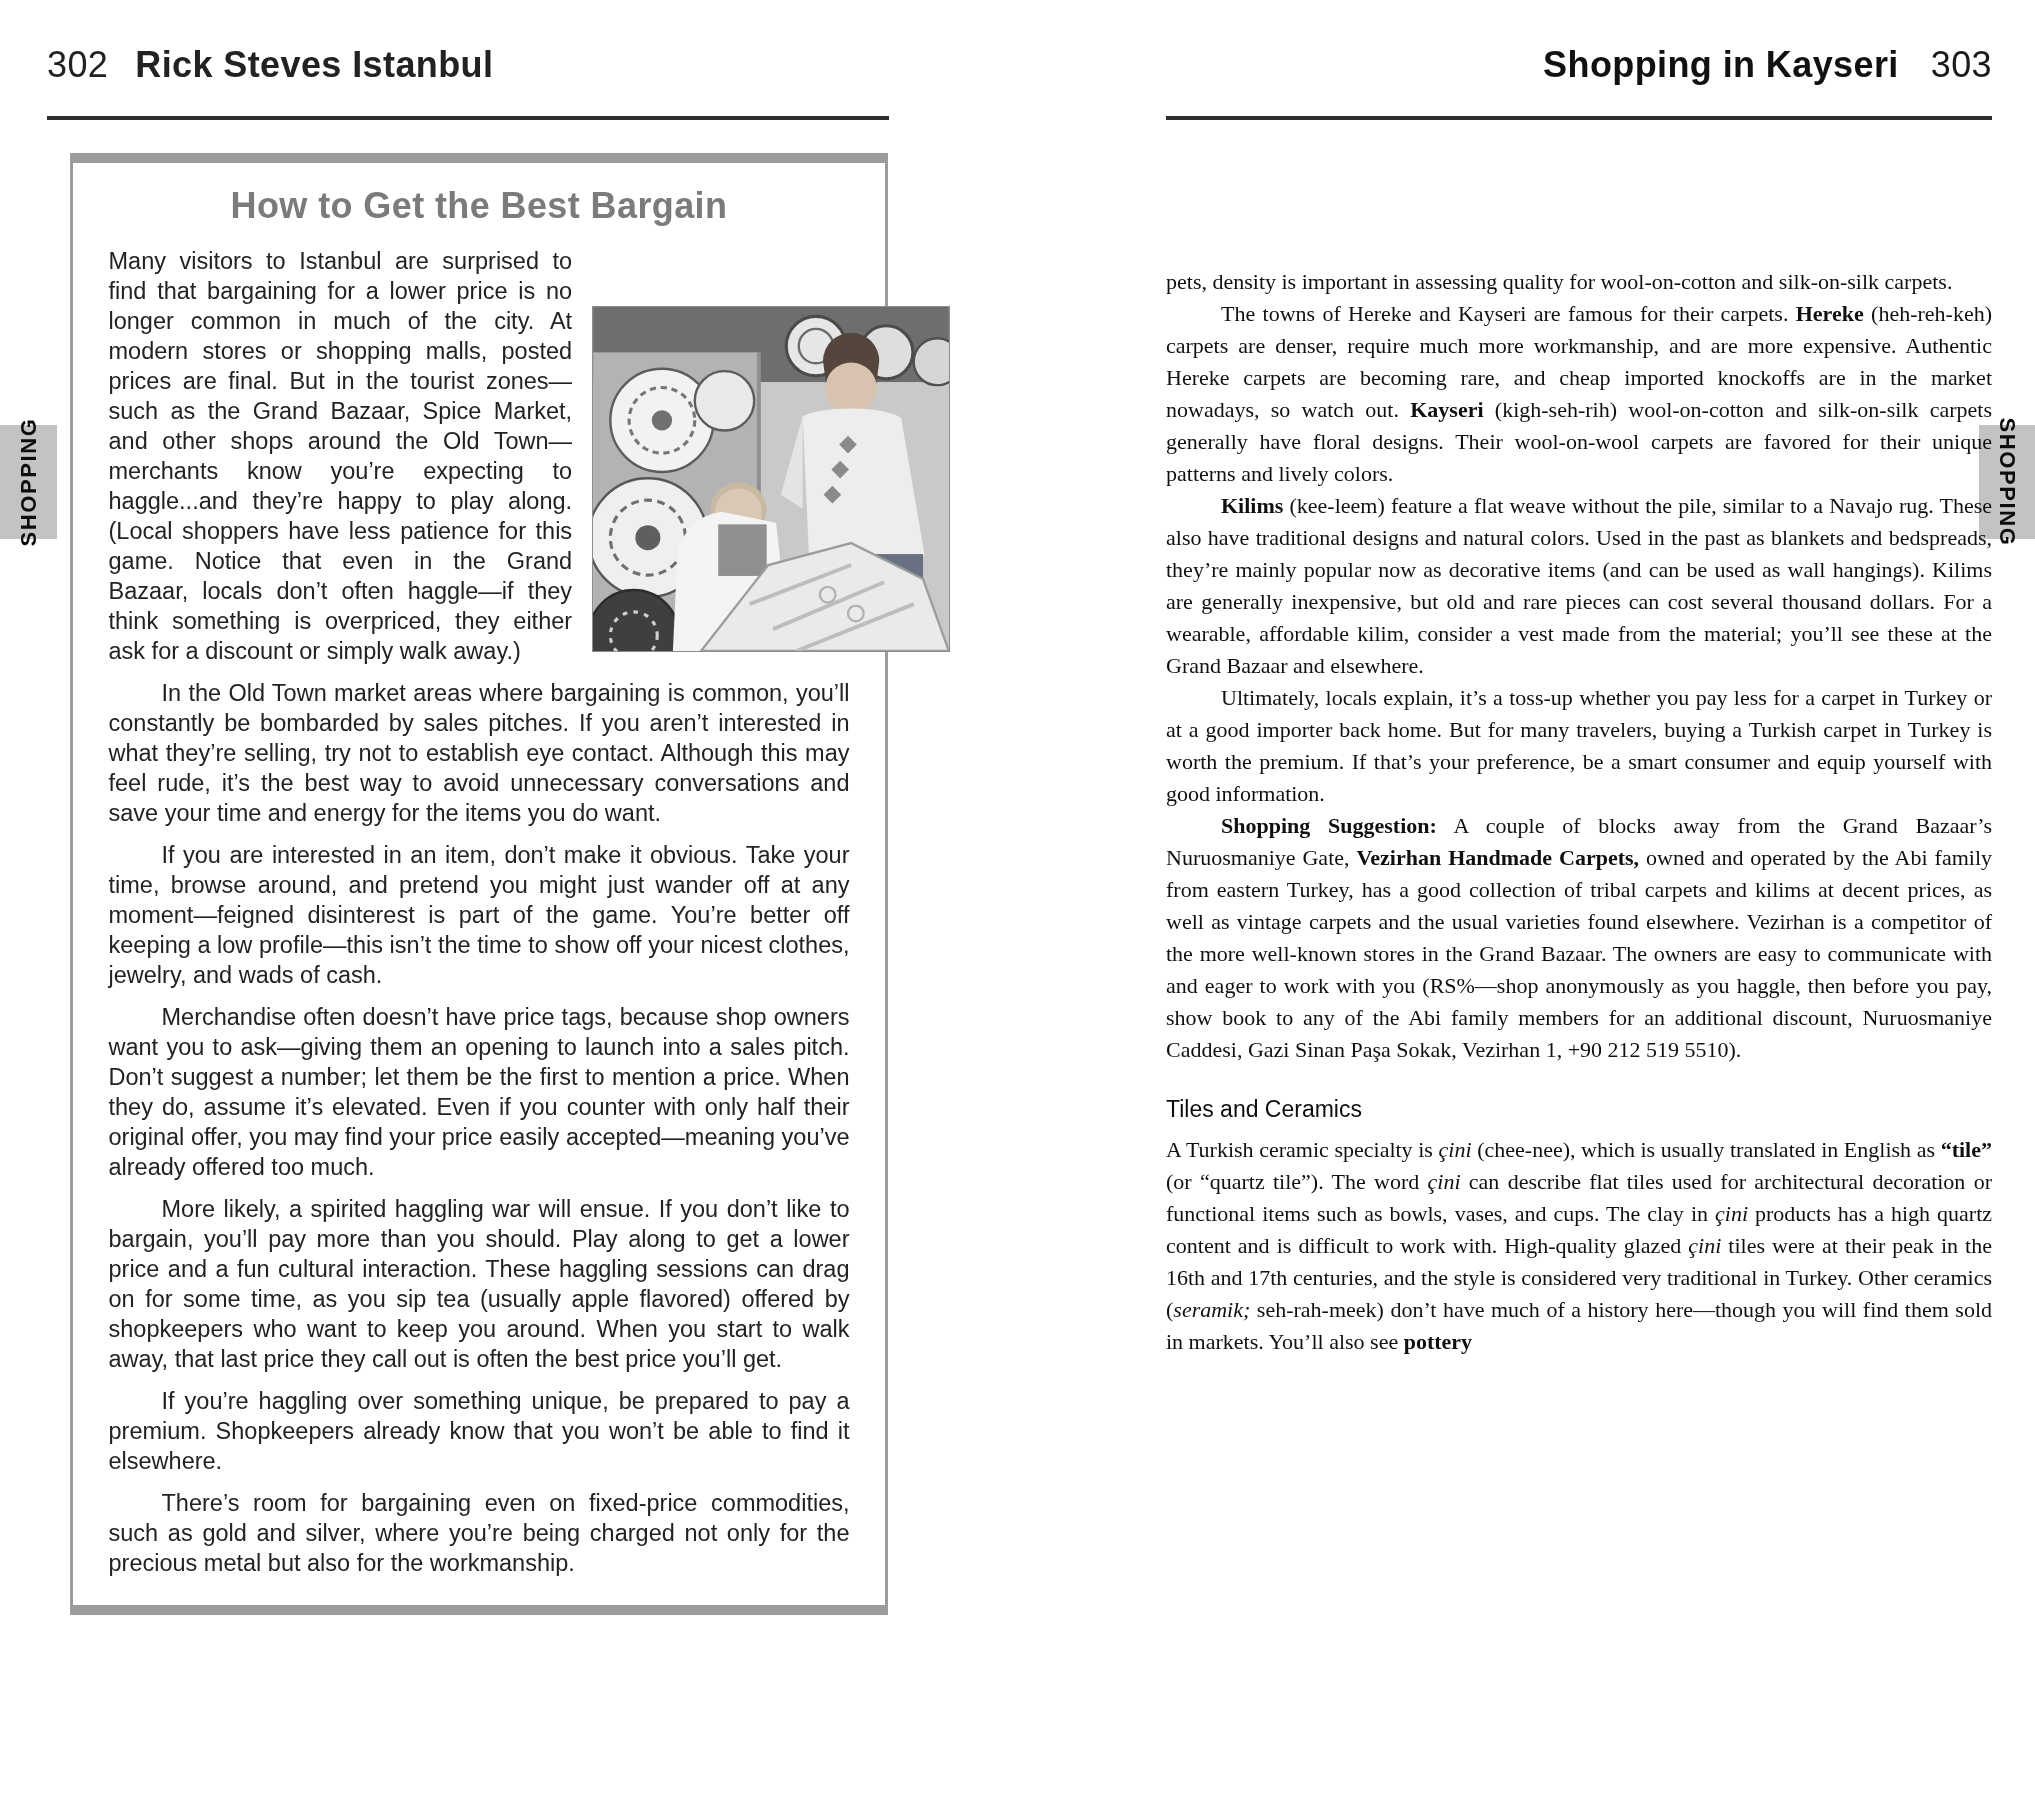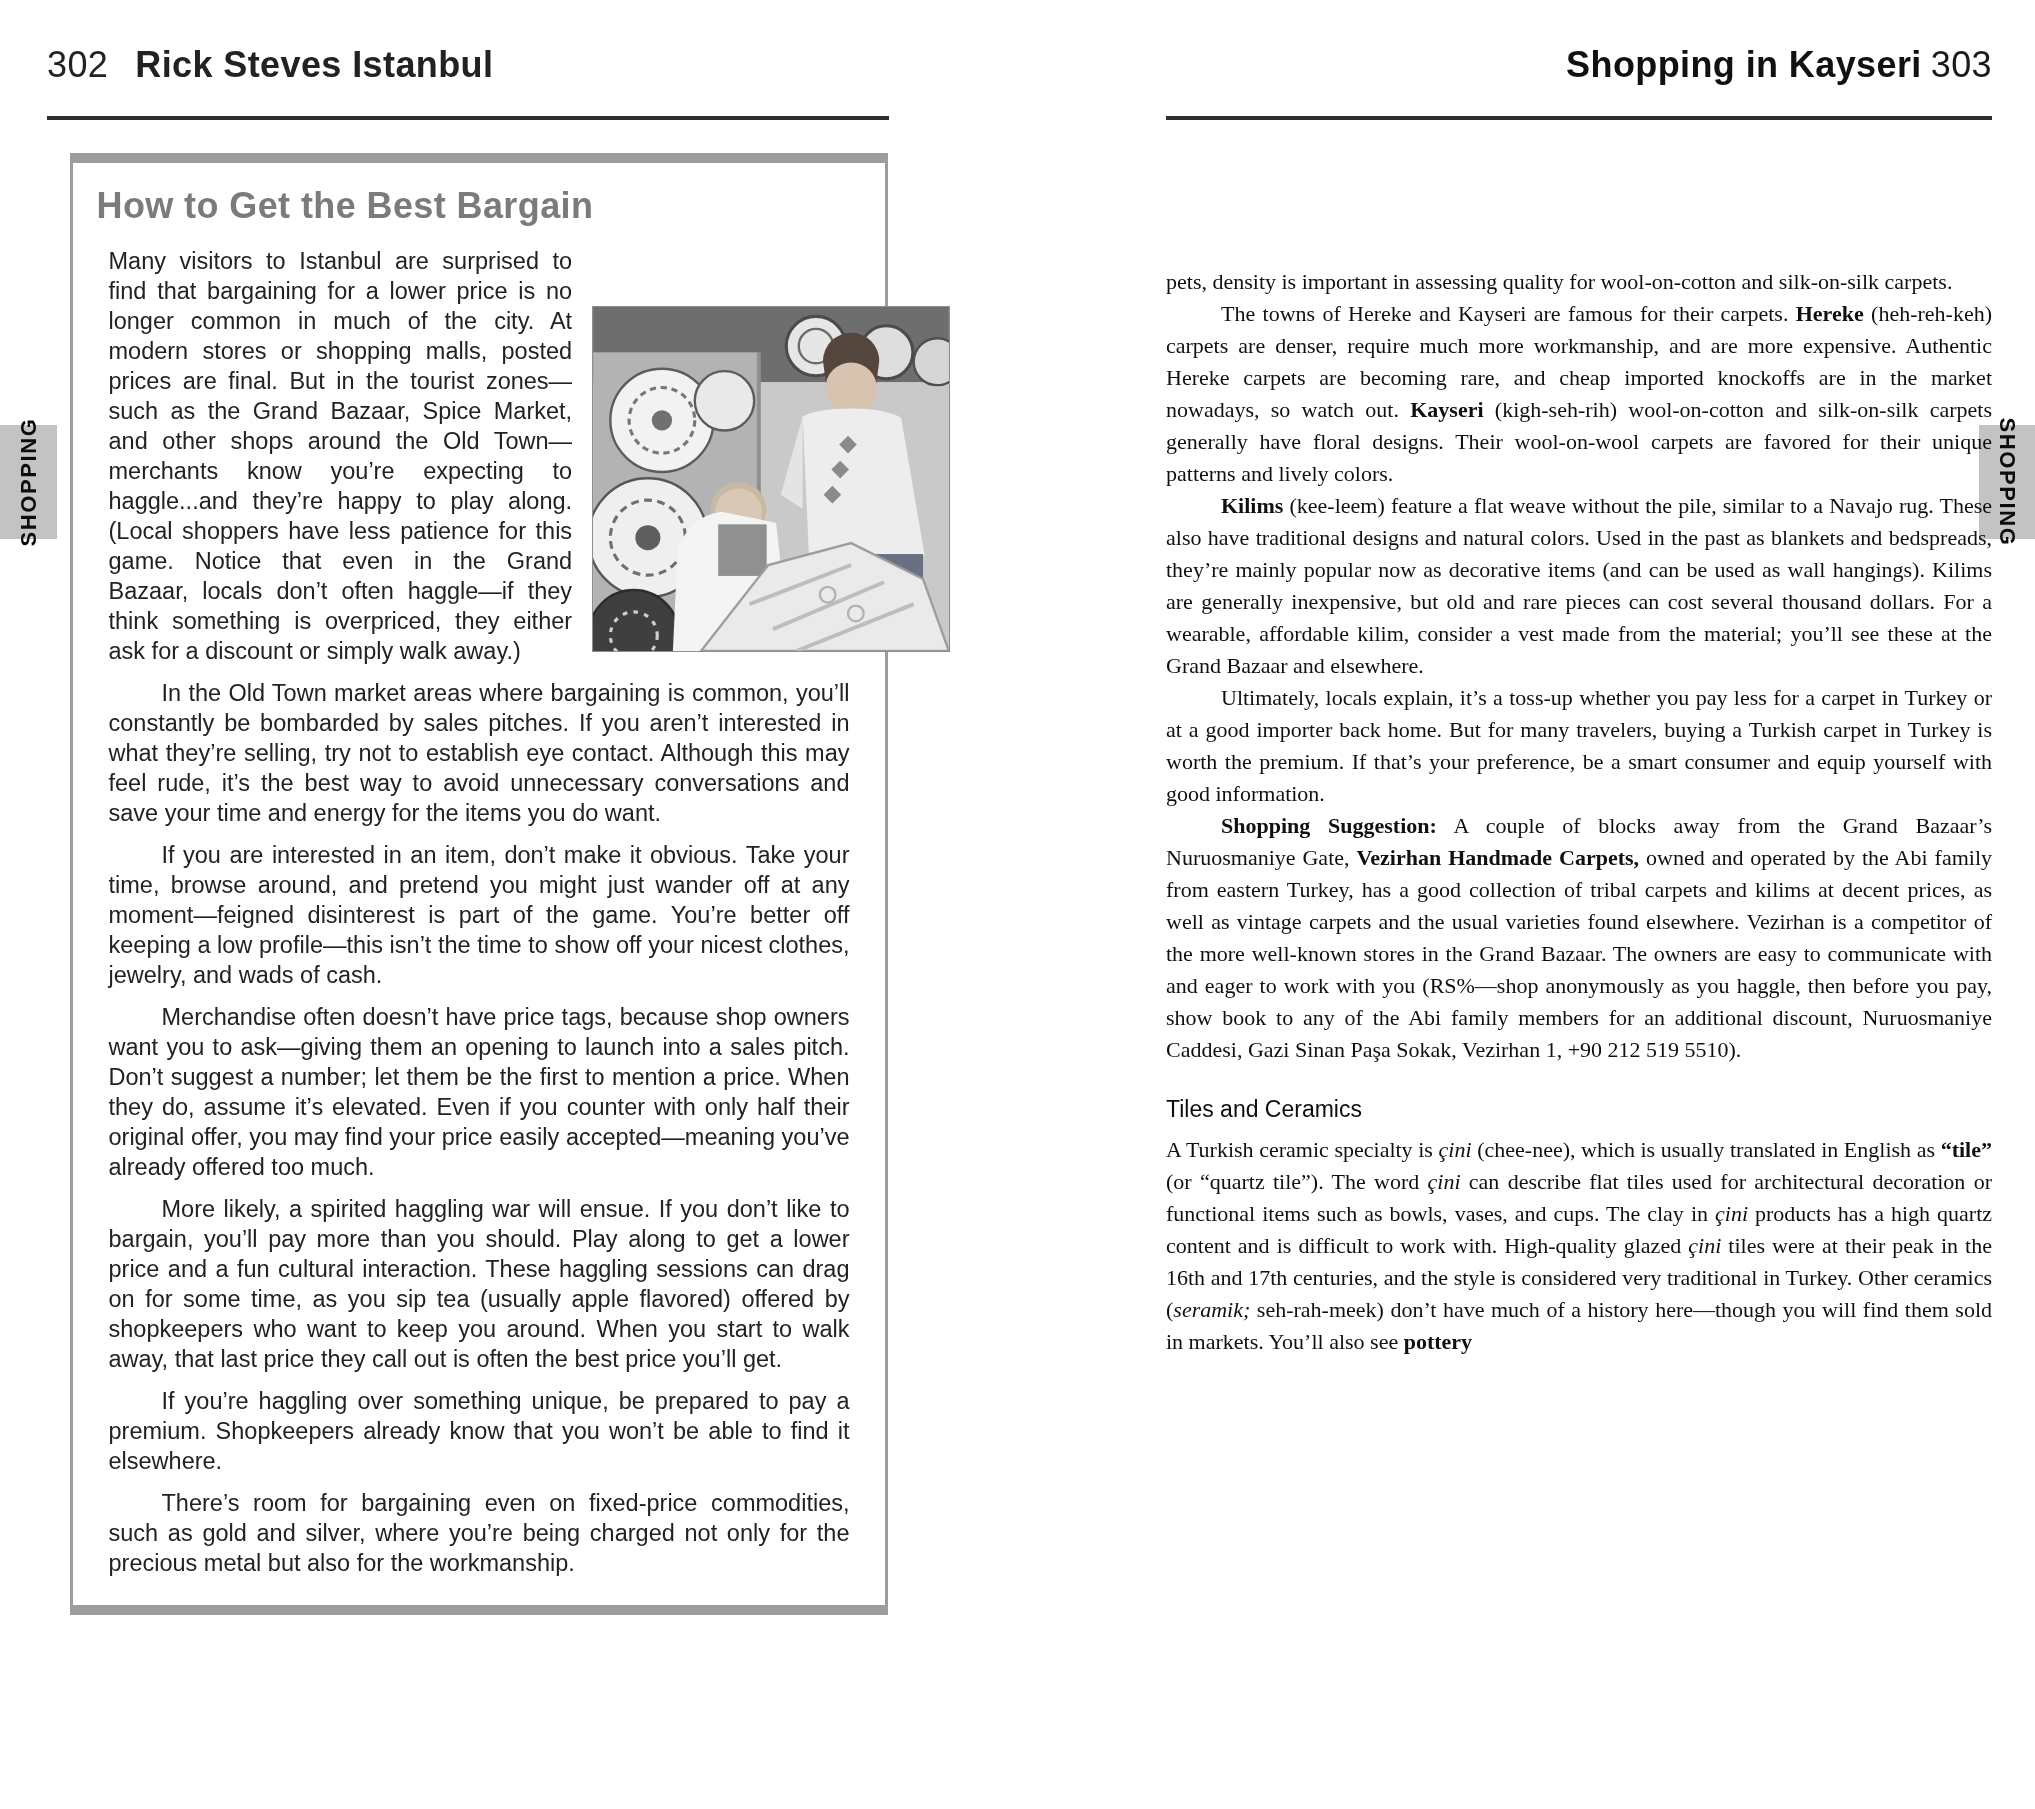--- a/index.html
+++ b/index.html
@@ -13,40 +13,40 @@
   body{width:2035px;height:1809px;position:relative;overflow:hidden;
        font-family:"Liberation Sans",sans-serif;color:var(--text);}
 
   
   .running-head{position:absolute;top:44px;font-size:36px;letter-spacing:0.4px;white-space:nowrap;}
   .running-head .num{font-weight:400;}
   #head-left{left:47px;font-weight:600;color:#222;}
   #head-left .num{margin-right:27px;}
   #head-right{right:43px;}
   #head-right .title{font-weight:800;color:#111;}
-  #head-right .num{margin-left:9px;}
+  #head-right .num{margin-left:32px;}
   .head-rule{position:absolute;top:116px;height:3.9px;background:var(--rule);}
   #rule-left{left:47px;width:842px;}
   #rule-right{left:1166px;width:826px;}
 
   
   .margin-tab{position:absolute;background:var(--tab-bg);}
   #tab-left{left:0;top:425px;width:57px;height:114px;}
   #tab-right{right:0;top:425px;width:56px;height:114px;}
   .margin-tab span{position:absolute;top:50%;left:50%;white-space:nowrap;
     font-weight:800;font-size:22px;letter-spacing:1.6px;color:#0c0c0c;}
   #tab-left span{transform:translate(-50%,-50%) rotate(-90deg);}
   #tab-right span{transform:translate(-50%,-50%) rotate(90deg);}
 
   
   .bargain-box{position:absolute;left:70px;top:153px;width:818px;height:1462px;
     box-sizing:border-box;background:#fff;
     border:3.9px solid var(--box-border);border-top-width:10.2px;border-bottom-width:10.2px;}
   .bargain-box .inner{padding:14px 23.5px 0 23.5px;}
-  .box-title{margin:7.8px 0 19px 0;text-align:left;font-size:36px;font-weight:800;
+  .box-title{margin:7.8px 0 19px 0;text-align:center;font-size:36px;font-weight:800;
     color:var(--box-title);letter-spacing:0.4px;}
   .box-body p{margin:12px;font-size:23.5px;line-height:30px;text-align:justify;color:#222;}
   .box-body p.ind{text-indent:53px;}
   .photo-float{float:right;width:356px;height:344px;margin:61px -87px 11px 20.4px;
     outline:0.8px solid #8d8d8d;background:#c9c9c9;}
 
   
   .right-col{position:absolute;left:1166px;top:266px;width:826px;}
   .right-col p{margin:0;font-family:"Liberation Serif",serif;font-size:22px;
     line-height:32px;text-align:justify;color:#101010;}

